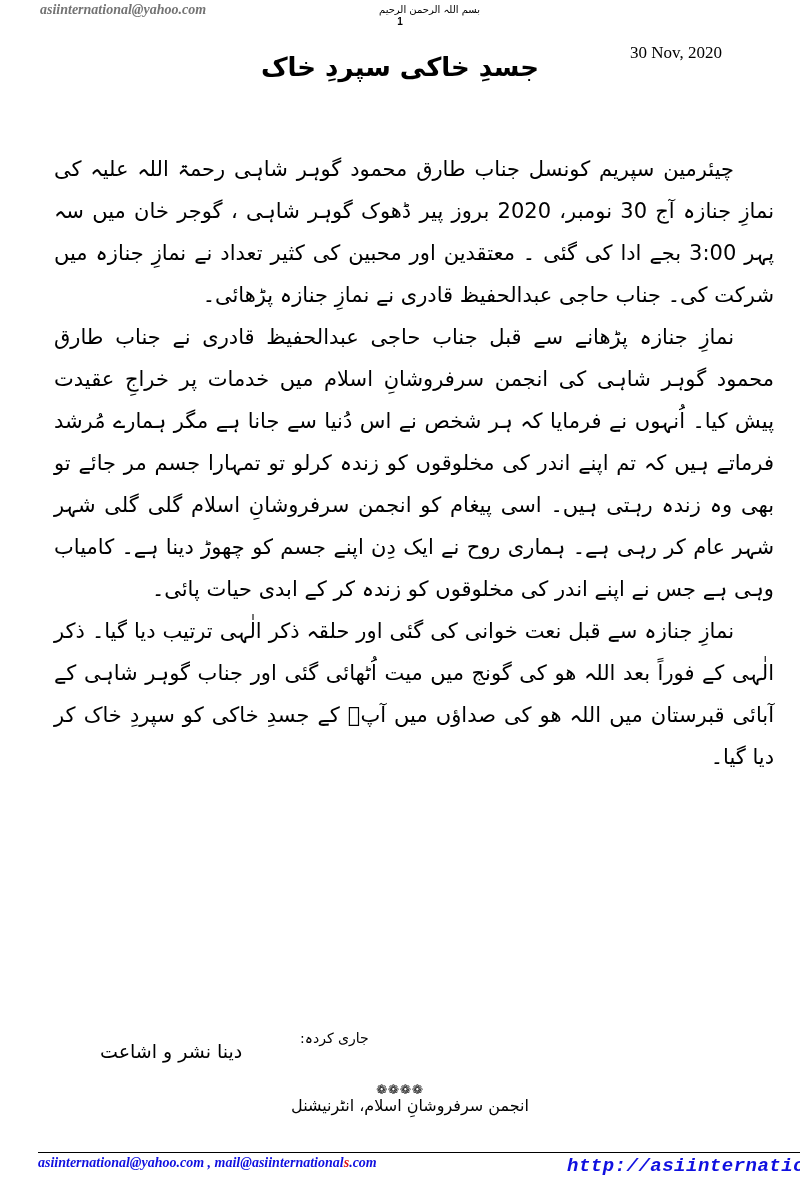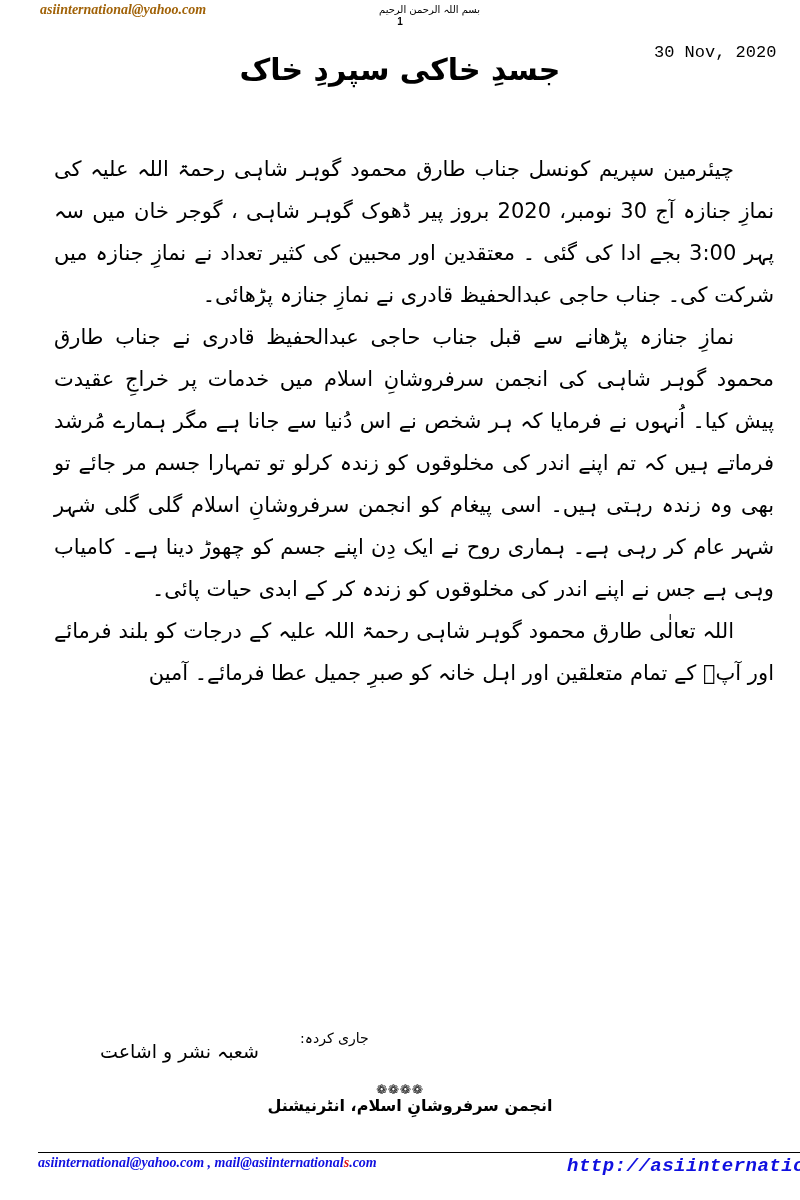--- a/index.html
+++ b/index.html
@@ -1,58 +1,58 @@
 <!DOCTYPE html>
 <html><head>
 <meta charset="utf-8">
 <style>
   html, body { margin: 0; padding: 0; background: #ffffff; }
   body { width: 800px; height: 1200px; position: relative; overflow: hidden;
          font-family: "DejaVu Sans", sans-serif; color: #000; }
   .abs { position: absolute; }
   .hdr-email { left: 40px; top: 2px; font-family: "Liberation Serif", serif; font-style: italic; font-weight: bold;
-               font-size: 14px; color: #a16207; }
+               font-size: 14px; color: #737373; }
   .bismillah { left: 320px; top: 4px; width: 160px; text-align: right; direction: rtl;
                font-size: 10px; line-height: 11px; }
   .pagenum { left: 390px; top: 16px; width: 20px; text-align: center; font-size: 10px; font-weight: bold;
              font-family: "Liberation Sans", sans-serif; }
-  .date { left: 630px; top: 43px; font-family: Liberation Mono, monospace; font-size: 17px; margin-left: 24px; }
+  .date { left: 630px; top: 43px; font-family: Liberation Serif, serif; font-size: 17px; }
   .title { left: 200px; top: 52px; width: 400px; text-align: center; direction: rtl;
-           font-size: 30px; font-weight: bold; }
+           font-size: 26px; font-weight: bold; }
   .body-text { left: 54px; top: 148px; width: 720px; direction: rtl; text-align: justify;
                font-size: 21px; line-height: 42px; }
   .body-text p { margin: 0; text-indent: 40px; }
   .issued { left: 300px; top: 1030px; direction: rtl; font-size: 14px; }
   .dept { left: 100px; top: 1040px; direction: rtl; font-size: 19px; }
   .stars { left: 360px; top: 1082px; width: 80px; text-align: center; font-size: 13px; letter-spacing: 1px; }
   .org { left: 260px; top: 1096px; width: 300px; text-align: center; direction: rtl;
-         font-size: 16px; font-weight: bold; }
+         font-size: 16px; font-weight: normal; }
   .footer-rule { left: 38px; top: 1152px; width: 762px; height: 0; border-top: 1px solid #000; }
   .footer-left { left: 38px; top: 1155px; font-family: "Liberation Serif", serif; font-style: italic; font-weight: bold;
                  font-size: 14px; color: #1010e0; }
   .footer-right { left: 567px; top: 1155px; font-family: Liberation Mono, monospace; font-style: italic; font-weight: bold;
                   font-size: 19px; color: #1010e0; letter-spacing: 0.5px; }
   .red { color: #e01010; }
 </style>
 </head>
 <body>
 
 <div class="abs hdr-email">asiinternational@yahoo.com</div>
 <div class="abs bismillah">بسم اللہ الرحمن الرحیم</div>
 <div class="abs pagenum">1</div>
 <div class="abs date">30 Nov, 2020</div>
 
 <div class="abs title">جسدِ خاکی سپردِ خاک</div>
 
 <div class="abs body-text">
   <p>چیئرمین سپریم کونسل جناب طارق محمود گوہر شاہی رحمۃ اللہ علیہ کی نمازِ جنازہ آج 30 نومبر، 2020 بروز پیر ڈھوک گوہر شاہی ، گوجر خان میں سہ پہر 3:00 بجے ادا کی گئی ۔ معتقدین اور محبین کی کثیر تعداد نے نمازِ جنازہ میں شرکت کی۔ جناب حاجی عبدالحفیظ قادری نے نمازِ جنازہ پڑھائی۔</p>
   <p>نمازِ جنازہ پڑھانے سے قبل جناب حاجی عبدالحفیظ قادری نے جناب طارق محمود گوہر شاہی کی انجمن سرفروشانِ اسلام میں خدمات پر خراجِ عقیدت پیش کیا۔ اُنہوں نے فرمایا کہ ہر شخص نے اس دُنیا سے جانا ہے مگر ہمارے مُرشد فرماتے ہیں کہ تم اپنے اندر کی مخلوقوں کو زندہ کرلو تو تمہارا جسم مر جائے تو بھی وہ زندہ رہتی ہیں۔ اسی پیغام کو انجمن سرفروشانِ اسلام گلی گلی شہر شہر عام کر رہی ہے۔ ہماری روح نے ایک دِن اپنے جسم کو چھوڑ دینا ہے۔ کامیاب وہی ہے جس نے اپنے اندر کی مخلوقوں کو زندہ کر کے ابدی حیات پائی۔</p>
-  <p>اللہ تعالٰی طارق محمود گوہر شاہی رحمۃ اللہ علیہ کے درجات کو بلند فرمائے اور آپؒ کے تمام متعلقین اور اہل خانہ کو صبرِ جمیل عطا فرمائے۔ آمین</p>
+  <p>نمازِ جنازہ سے قبل نعت خوانی کی گئی اور حلقہ ذکر الٰہی ترتیب دیا گیا۔ ذکر الٰہی کے فوراً بعد اللہ ھو کی گونج میں میت اُٹھائی گئی اور جناب گوہر شاہی کے آبائی قبرستان میں اللہ ھو کی صداؤں میں آپؒ کے جسدِ خاکی کو سپردِ خاک کر دیا گیا۔</p>
 </div>
 
 <div class="abs issued">جاری کردہ:</div>
-<div class="abs dept">شعبہ نشر و اشاعت</div>
+<div class="abs dept">دینا نشر و اشاعت</div>
 <div class="abs stars">❁❁❁❁</div>
 <div class="abs org">انجمن سرفروشانِ اسلام، انٹرنیشنل</div>
 
 <div class="abs footer-rule"></div>
 <div class="abs footer-left"><span>asiinternational@yahoo.com ,  mail@asiinternational</span><span class="red">s</span><span>.com</span></div>
 <div class="abs footer-right"><span>http://asiinternational</span><span class="red">s</span><span>.com</span></div>
 
 </body></html>

